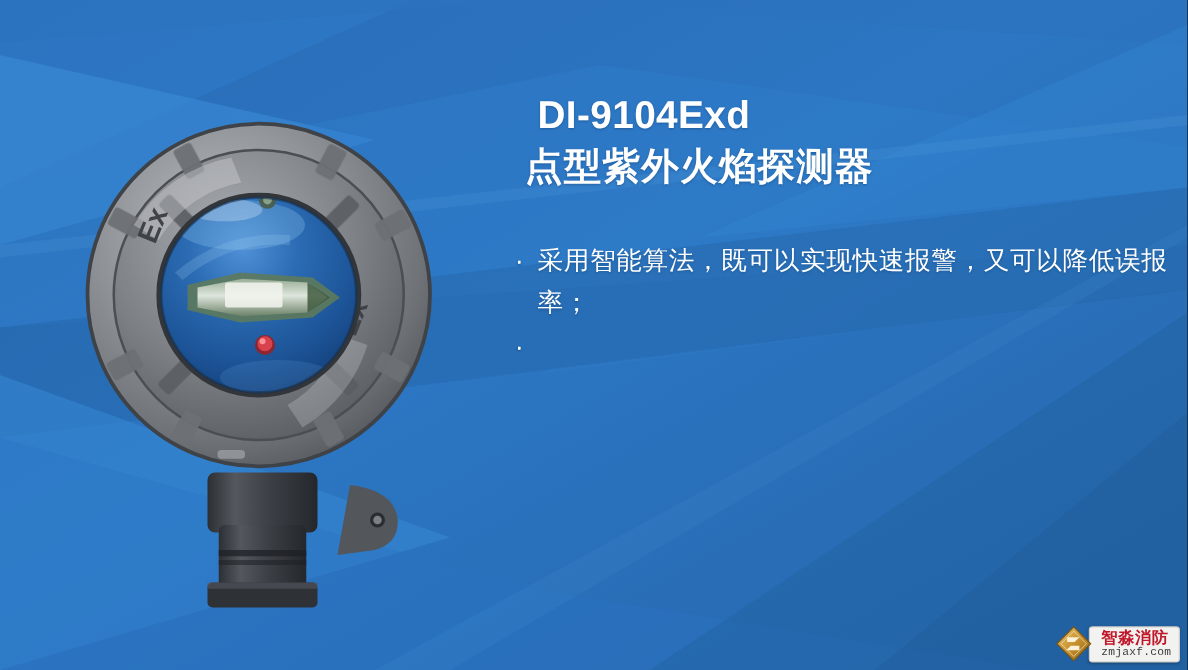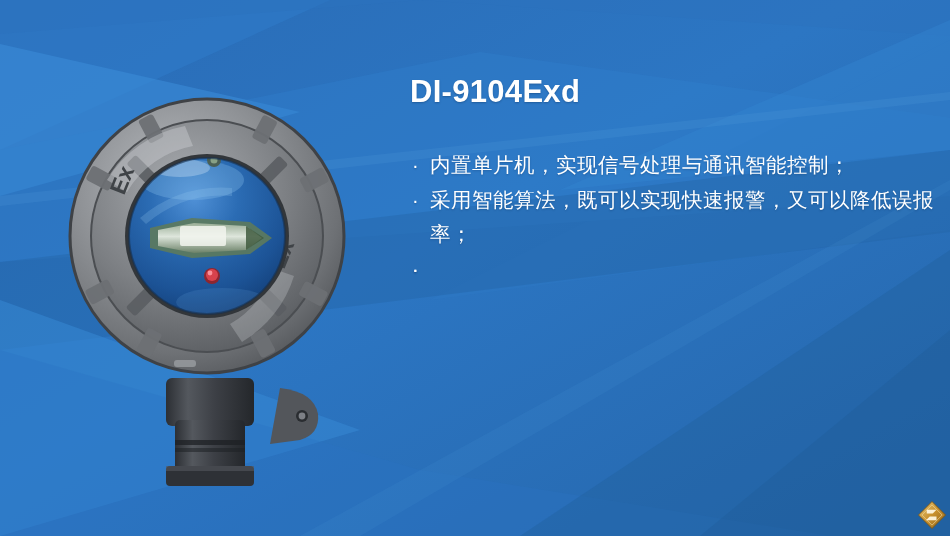--- a/index.html
+++ b/index.html
@@ -45,21 +45,21 @@
     left: 405px;
     top: 72px;
     width: 540px;
     color: #ffffff;
   }
   #title-model {
     font-size: 31px;
     font-weight: bold;
     letter-spacing: 0.3px;
     line-height: 40px;
-    margin-left: 5px;
+    margin-left: 25px;
     text-shadow: 0 1px 2px rgba(10,40,80,.35);
   }
   #title-name {
     font-size: 30px;
     font-weight: bold;
     line-height: 44px;
     margin-left: 15px;
     letter-spacing: 1px;
     text-shadow: 0 1px 2px rgba(10,40,80,.35);
   }
@@ -264,25 +264,25 @@
         <circle cx="152" cy="72" r="3.5" fill="#8fa88c" opacity="0.9"></circle>
       </g>
       <circle cx="145" cy="148" r="78" fill="none" stroke="#18304f" stroke-width="2" opacity="0.6"></circle>
 
       <rect x="112" y="272" width="22" height="7" rx="3" fill="#9a9da1" opacity="0.8"></rect>
     </svg>
   </div>
 
   <div id="text-col">
     <div id="title-model">DI-9104Exd</div>
+    <div id="title-name">点型紫外火焰探测器</div>
 
     <ul id="features">
       <li class="feature">
         <span class="dot">·</span>
-        <span>内置单片机，实现信号处理与通讯智能控制；</span>
       </li>
       <li class="feature">
         <span class="dot">·</span>
         <span>采用智能算法，既可以实现快速报警，又可以降低误报率；</span>
       </li>
       <li class="feature">
         <span class="dot">·</span>
       </li>
       <li class="feature">
         <span class="dot">·</span>
@@ -298,15 +298,19 @@
             <stop offset="0%" stop-color="#e8c878"></stop>
             <stop offset="50%" stop-color="#c8912f"></stop>
             <stop offset="100%" stop-color="#8d6118"></stop>
           </linearGradient>
         </defs>
         <path d="M20 2 L38 20 L20 38 L2 20 Z" fill="url(#goldG)" stroke="#7a5513" stroke-width="1.2"></path>
         <path d="M20 6.5 L33.5 20 L20 33.5 L6.5 20 Z" fill="none" stroke="#f3e0a8" stroke-width="1" opacity="0.8"></path>
         <path d="M13 13 h13 l-9 9 h9 v5 h-14 l9 -9 h-8 z" fill="#fdf6e0" opacity="0.95"></path>
       </svg>
     </div>
+    <div id="wm-plate">
+      <span id="wm-cn">智淼消防</span>
+      <span id="wm-url">zmjaxf.com</span>
+    </div>
   </div>
 
 </div>
 
 </body></html>

